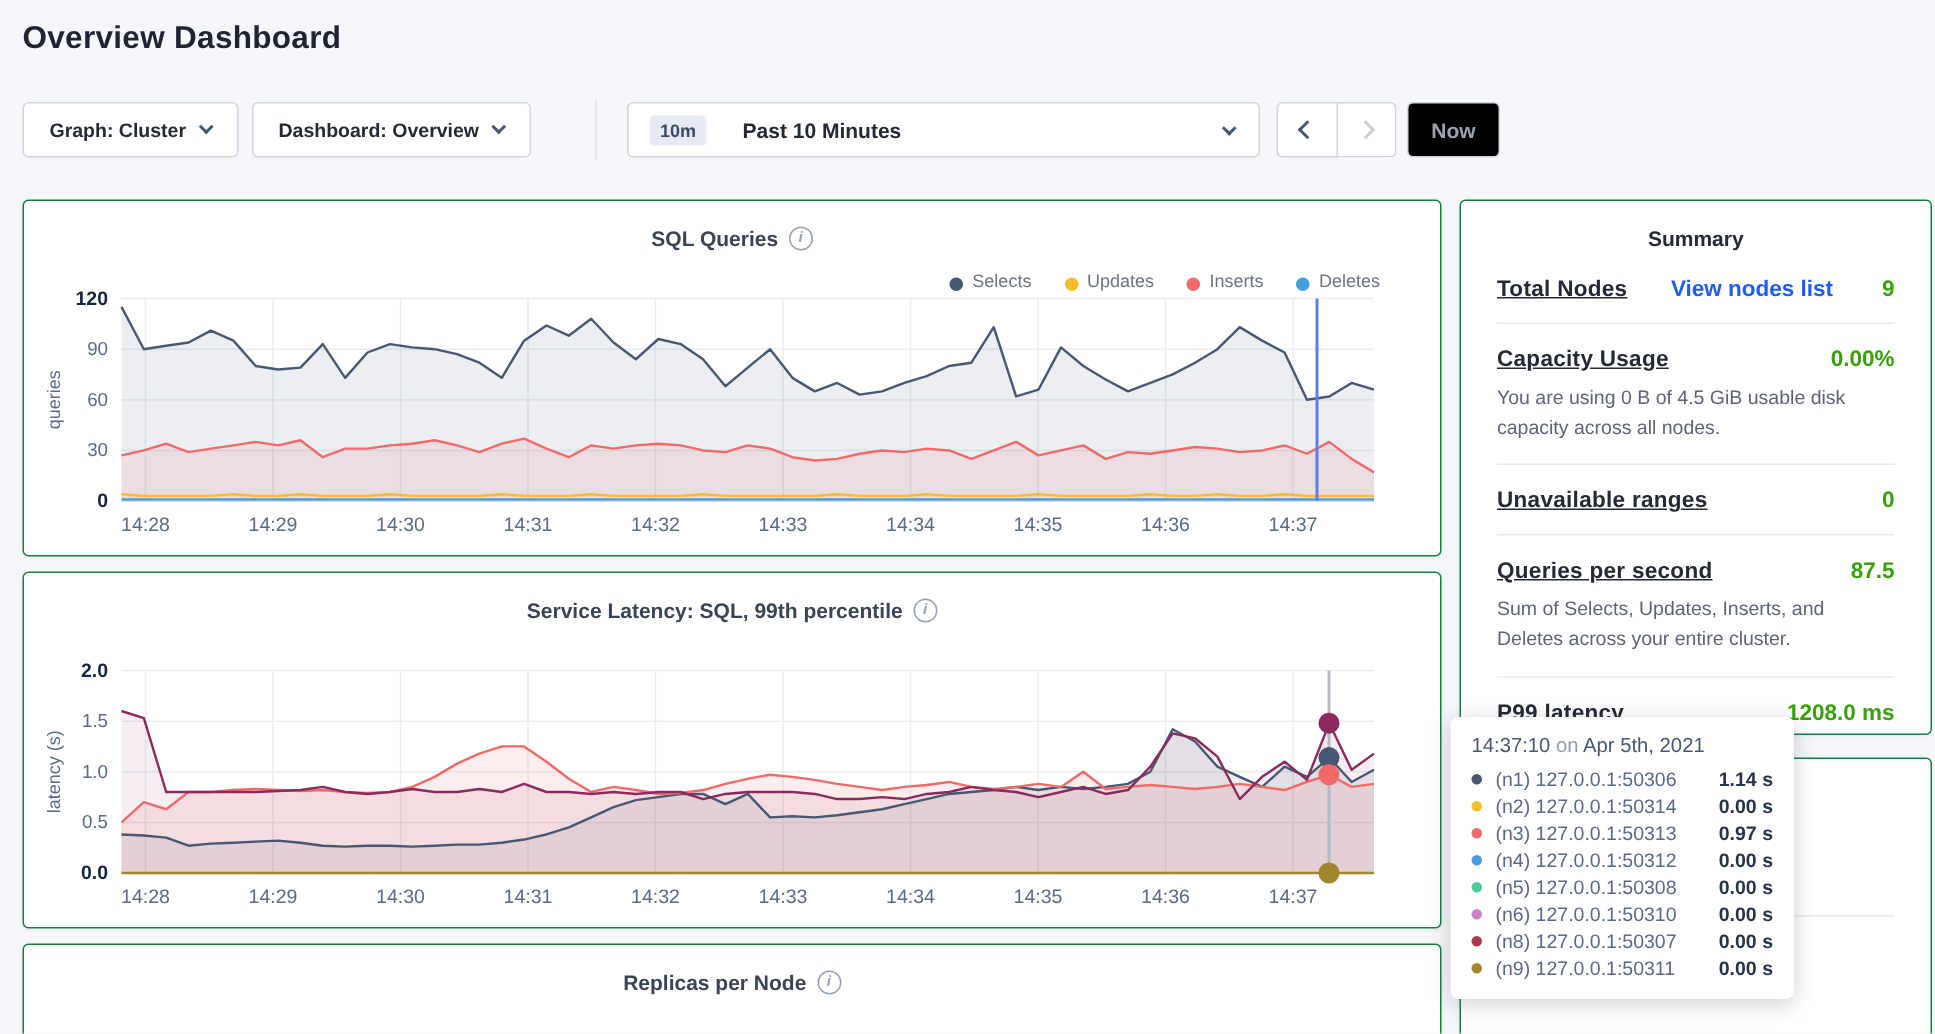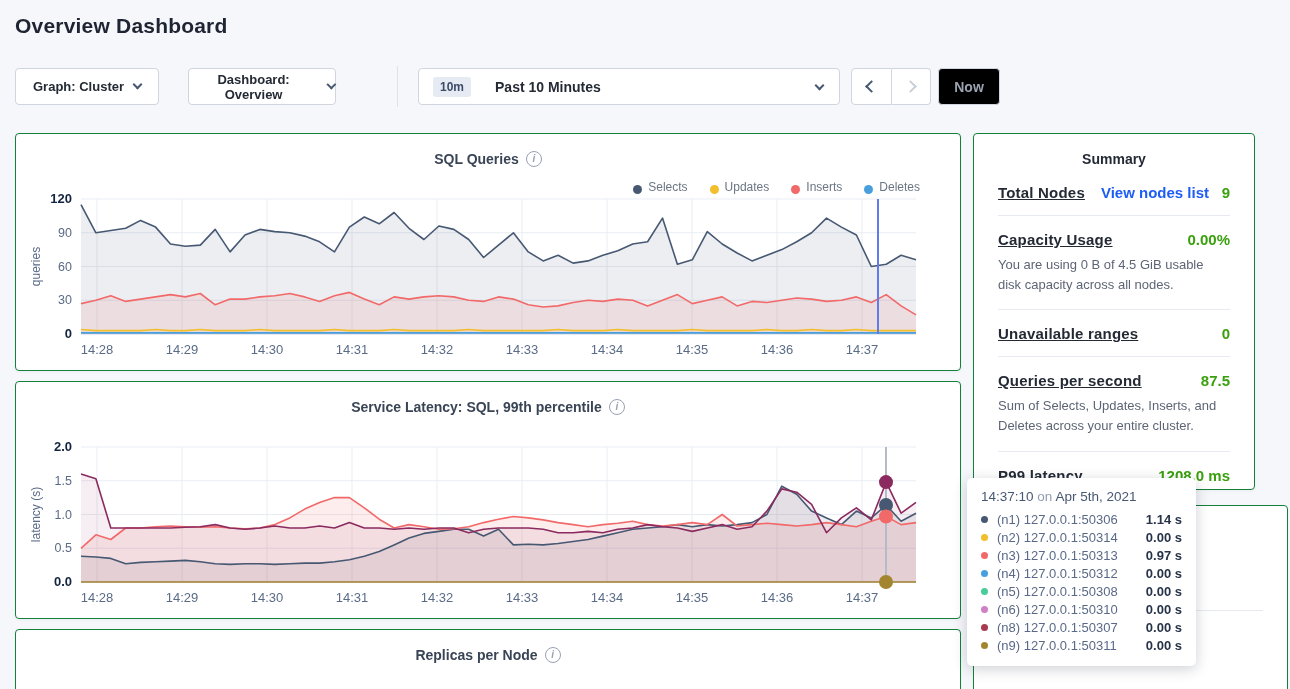--- a/index.html
+++ b/index.html
@@ -26,21 +26,21 @@
     font-family:"Liberation Sans", sans-serif;
   }
   .chev {
     display:inline-block; width:7px; height:7px;
     border-top:2px solid #475872; border-right:2px solid #475872;
   }
   .chev.down { transform:rotate(135deg); margin-top:-4px; }
   .chev.left { transform:rotate(-135deg); }
   .chev.right { transform:rotate(45deg); }
   .dd-graph { left:15px; width:144px; gap:10px; }
-  .dd-dashboard { left:188px; width:148px; gap:10px; }
+  .dd-dashboard { left:168px; width:186px; gap:10px; }
   .toolbar-divider { position:absolute; left:397px; top:66px; width:1px; height:41px; background:#dde1e8; }
   .time-select { left:418px; width:422px; justify-content:flex-start; padding:0 14px; }
   .time-badge {
     background:#e6ebf3; color:#3c4c68; border-radius:3px;
     font-size:12px; font-weight:700; padding:3px 7px; margin-right:24px;
   }
   .time-label { font-size:14px; font-weight:700; }
   .time-select .chev.down { position:absolute; right:16px; top:17px; }
   .arrow-group { position:absolute; left:851px; top:68px; width:80px; height:37px; display:flex; }
   .arrow-btn {
@@ -73,27 +73,27 @@
   }
   .legend {
     position:absolute; right:40px; top:46px; display:flex; gap:22px;
     font-size:12px; color:#6b7583;
   }
   .legend-item { display:flex; align-items:flex-end; gap:6px; cursor:pointer; }
   .legend-dot { width:9px; height:9px; border-radius:50%; display:inline-block; }
   svg.chart { position:absolute; left:0; top:0; }
 
   
-  .summary-card { left:973px; top:133px; width:282px; height:357px; padding:0 24px; }
+  .summary-card { left:973px; top:133px; width:315px; height:357px; padding:0 24px; }
   .panel-title { text-align:center; font-size:14px; font-weight:700; color:#242a35; padding:17px 0 2px; }
   .sum-row { padding:15px 0 14px; border-bottom:1px solid #e6eaf0; }
   .sum-row:last-child { border-bottom:none; }
   .sum-line { display:flex; align-items:baseline; }
   .sum-label { font-size:15px; font-weight:700; color:#242a35; letter-spacing:.2px;text-decoration:underline; }
-  .sum-link { font-size:15px; font-weight:700; color:#1d5cf5; margin-left:16px; cursor:pointer; }
+  .sum-link { font-size:15px; font-weight:700; color:#1d5cf5; margin-left:29px; cursor:pointer; }
   .sum-value { margin-left:auto; font-size:15px; font-weight:700; color:#3aa00d; }
   .sum-desc { font-size:13px; color:#5d6575; line-height:1.55; margin-top:7px; }
 
   .events-card { left:973px; top:505px; width:315px; height:210px; padding:0 24px; }
   .event-item { padding:12px 0 16px; font-size:14px; color:#2c3a55; line-height:1.45; cursor:pointer; }
   .event-item + .event-item { border-top:1px solid #e6eaf0; }
   .event-line { display:block; }
   .event-line.first { padding-left:85px; }
 
   

